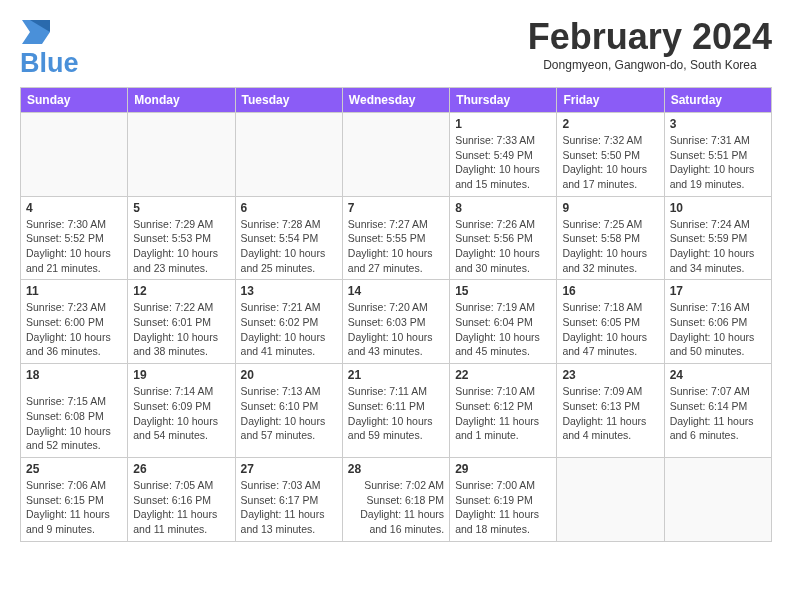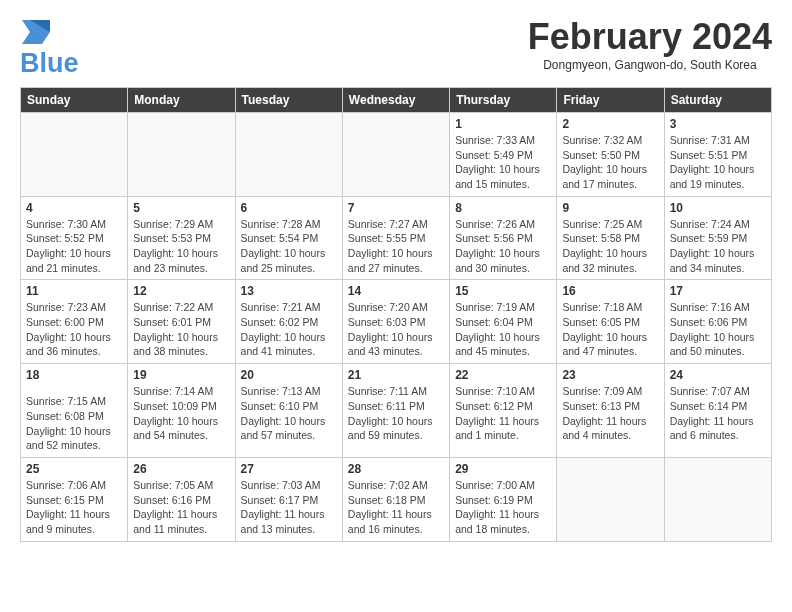--- a/index.html
+++ b/index.html
@@ -47,21 +47,21 @@
       font-size: 12px;
       color: #333;
       font-weight: normal;
     }
     .calendar {
       width: 100%;
       border-collapse: collapse;
       font-size: 11px;
     }
     .calendar th {
-      background-color: #404040;
+      background-color: #8b5cf6;
       color: white;
       text-align: left;
       padding: 5px 6px;
       font-size: 12px;
       border: 1px solid #ccc;
     }
     .calendar td {
       border: 1px solid #ccc;
       vertical-align: top;
       padding: 4px 5px;
@@ -254,21 +254,21 @@
         <td>
           <span class="day-number">18</span>
           <div class="day-info" style="white-space: pre-line; margin-top: 12px;">Sunrise: 7:15 AM
 Sunset: 6:08 PM
 Daylight: 10 hours
 and 52 minutes.</div>
         </td>
         <td>
           <span class="day-number">19</span>
           <div class="day-info" style="white-space: pre-line;">Sunrise: 7:14 AM
-Sunset: 10:09 PM
+Sunset: 6:09 PM
 Daylight: 10 hours
 and 54 minutes.</div>
         </td>
         <td>
           <span class="day-number">20</span>
           <div class="day-info" style="white-space: pre-line;">Sunrise: 7:13 AM
 Sunset: 6:10 PM
 Daylight: 10 hours
 and 57 minutes.</div>
         </td>
@@ -318,21 +318,21 @@
         </td>
         <td>
           <span class="day-number">27</span>
           <div class="day-info" style="white-space: pre-line;">Sunrise: 7:03 AM
 Sunset: 6:17 PM
 Daylight: 11 hours
 and 13 minutes.</div>
         </td>
         <td>
           <span class="day-number">28</span>
-          <div class="day-info" style="white-space: pre-line;">Sunrise: 7:02 AM
+          <div class="day-info" style="white-space: pre-line; text-align: right;">Sunrise: 7:02 AM
 Sunset: 6:18 PM
 Daylight: 11 hours
 and 16 minutes.</div>
         </td>
         <td>
           <span class="day-number">29</span>
           <div class="day-info" style="white-space: pre-line;">Sunrise: 7:00 AM
 Sunset: 6:19 PM
 Daylight: 11 hours
 and 18 minutes.</div>

